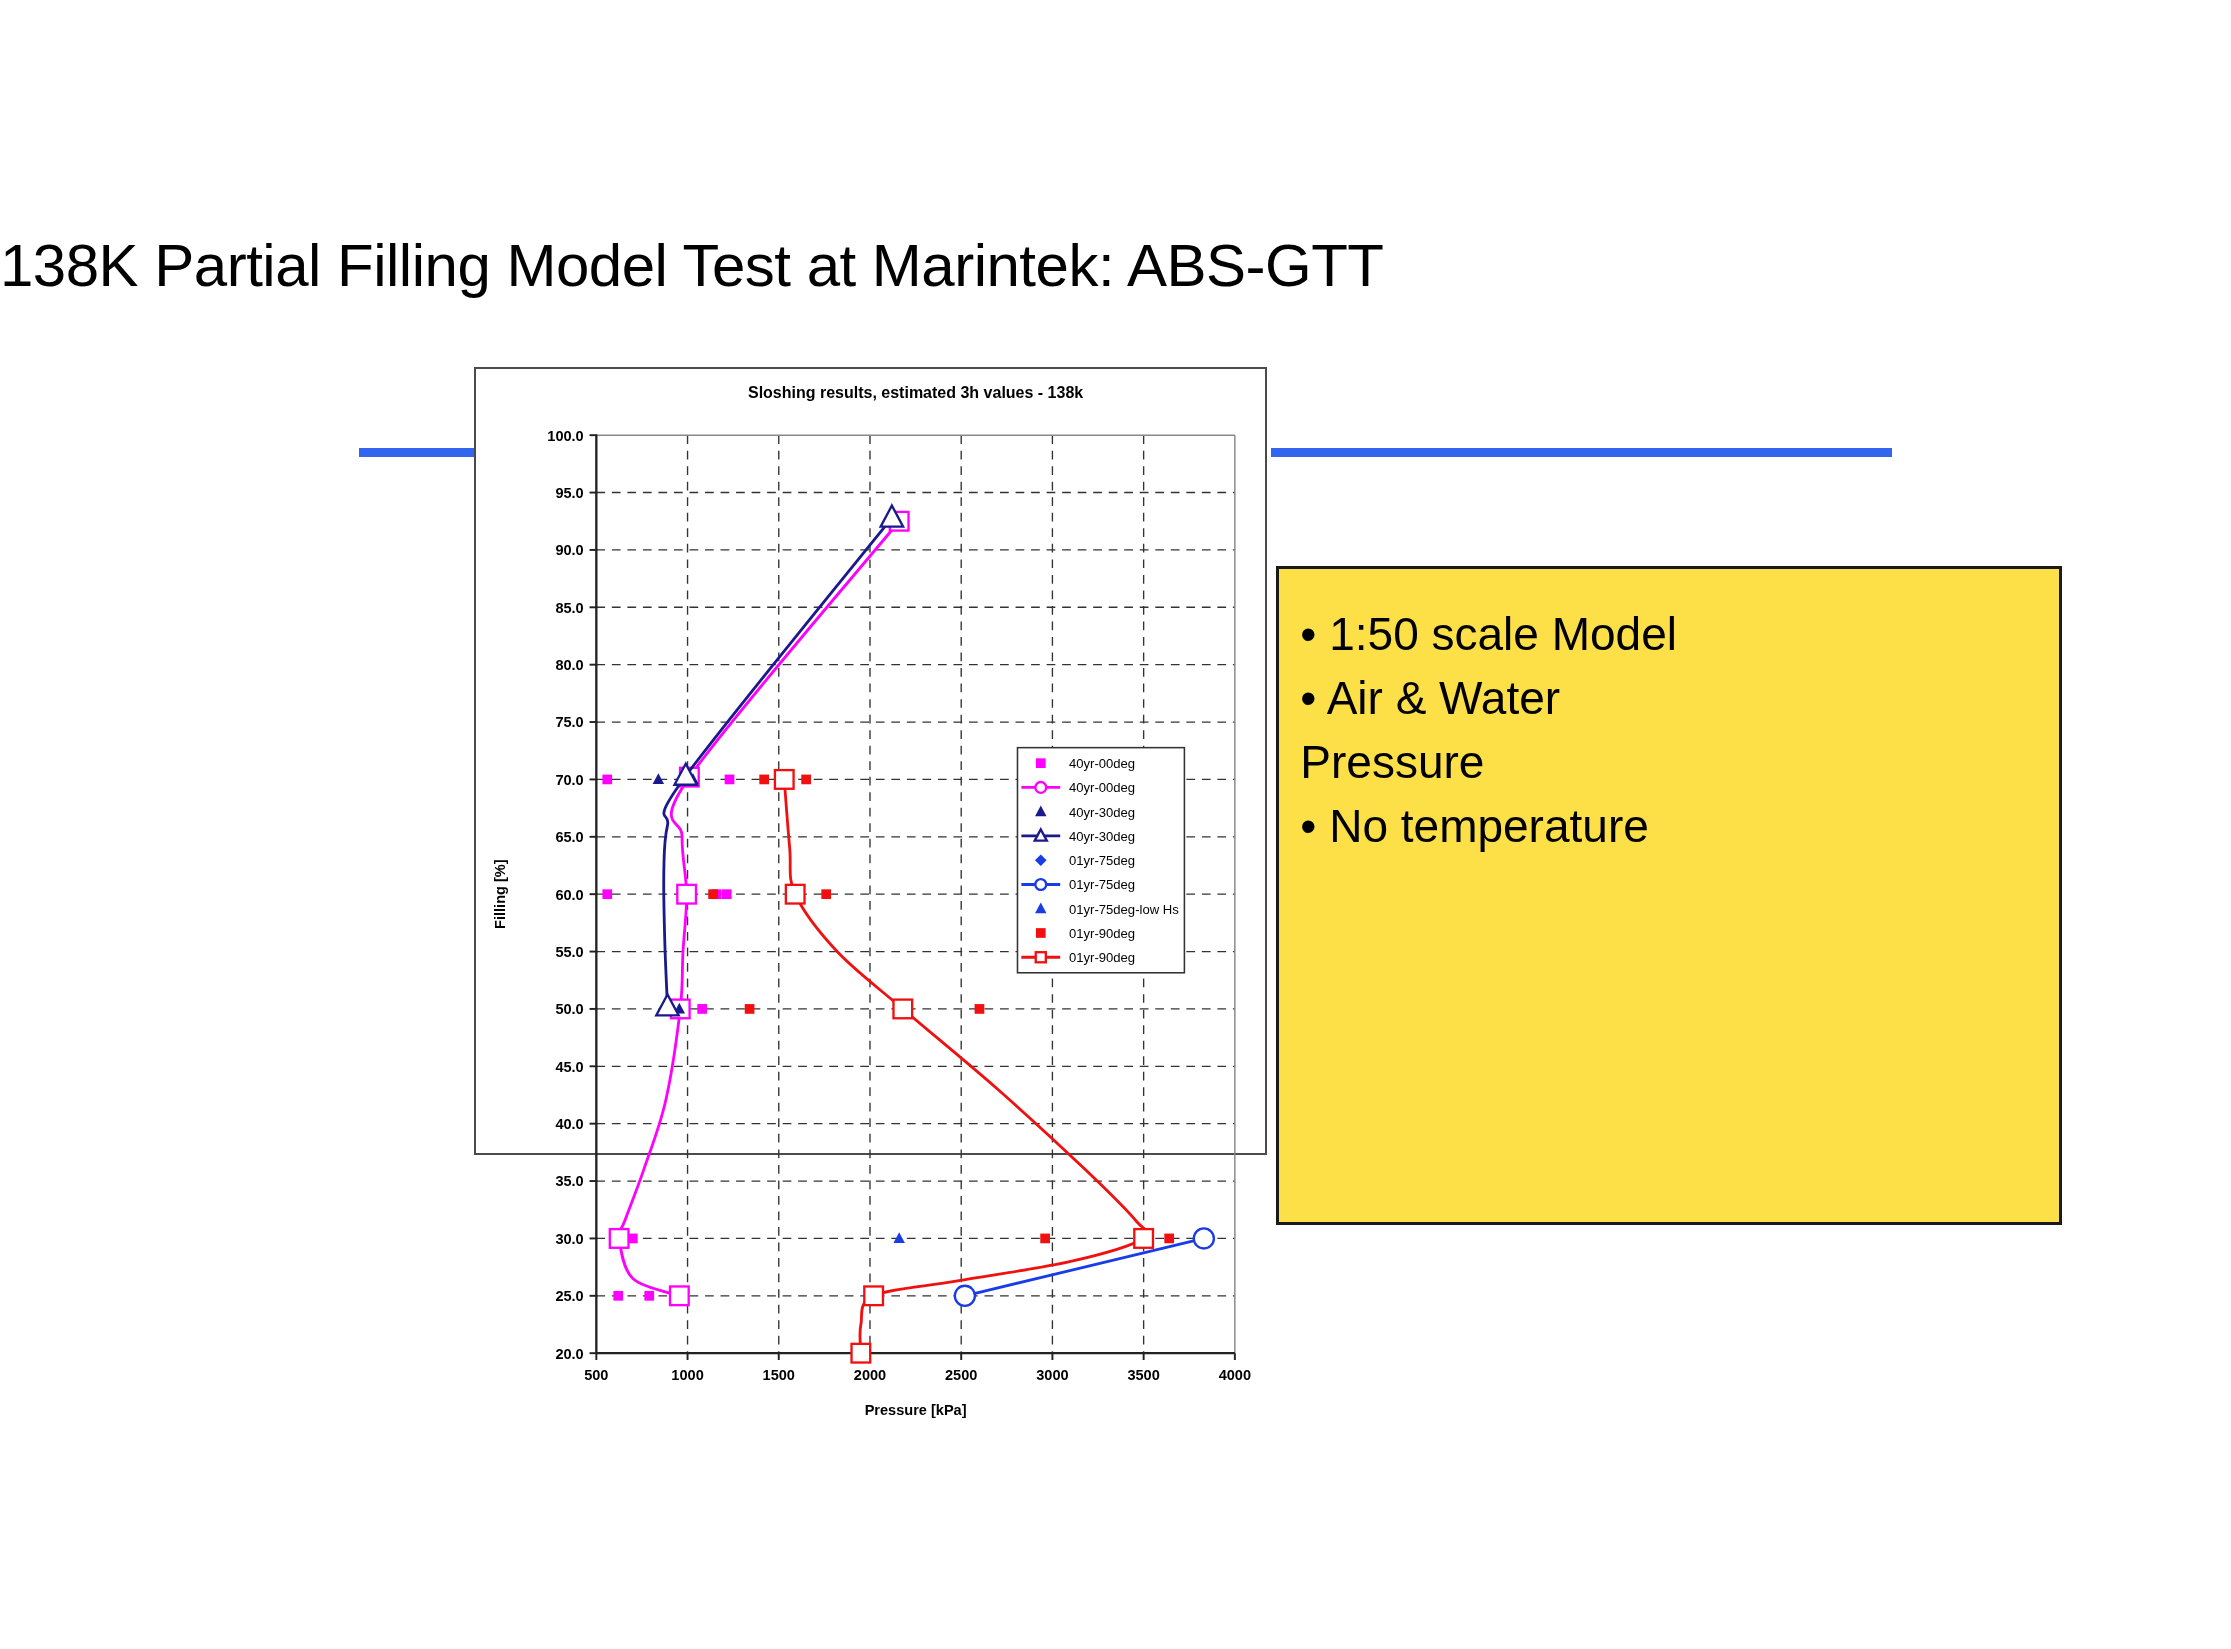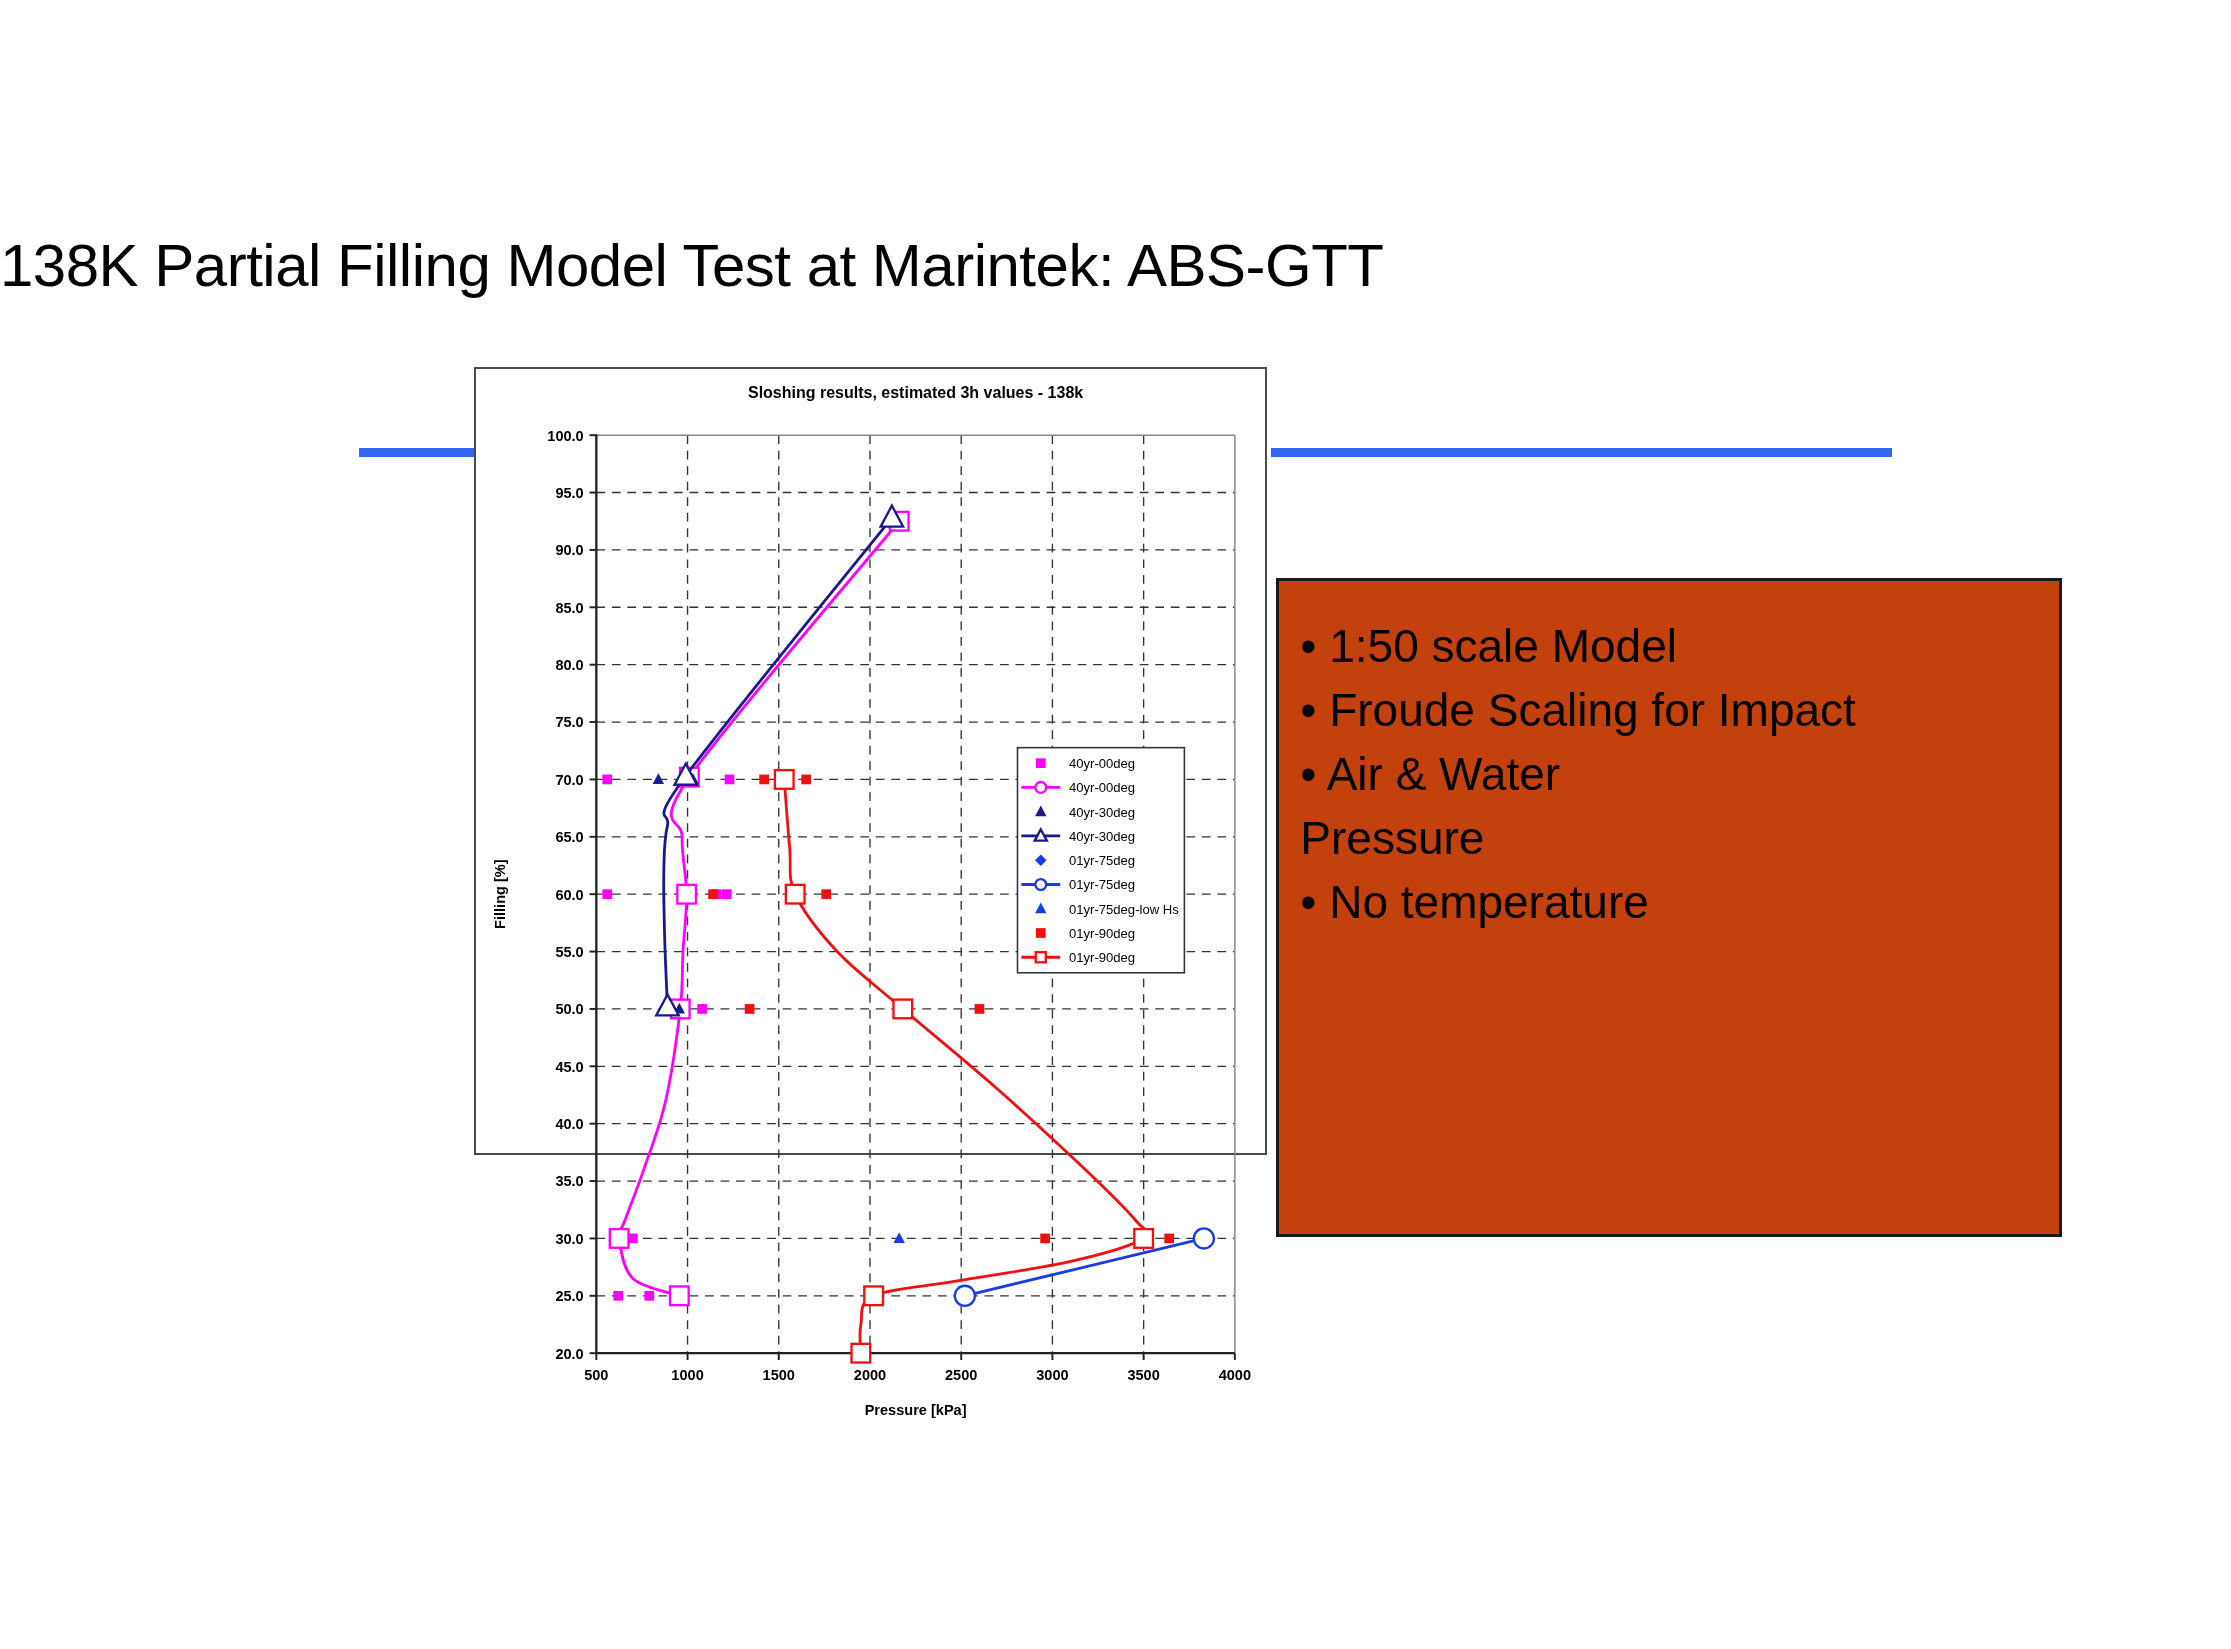--- a/index.html
+++ b/index.html
@@ -52,25 +52,24 @@
   }
   #chart-svg { display: block; }
 
   
   #callout-box {
     position: absolute;
     left: 1276px;
     top: 566px;
     width: 786px;
     height: 659px;
-    background: #c2410c;
+    background: #fde047;
     border: 3.9px solid #1a1a1a;
     box-sizing: border-box;
     padding: 33px 25px 0 21.3px;
-    margin-top: 12px;
   }
   .bullet-line {
     font-size: 46px;
     line-height: 64px;
     color: #000000;
     font-family: "Liberation Sans", sans-serif;
     white-space: pre-wrap;
   }
 
   
@@ -280,18 +279,17 @@
           <line x1="562" y1="606" x2="602" y2="606" stroke="#f01010" stroke-width="2.9"></line>
           <rect x="576.8" y="600.8" width="10.4" height="10.4" fill="#fff" stroke="#f01010" stroke-width="2.4"></rect>
           <text x="611" y="611" class="lg-label">01yr-90deg</text>
         </g>
       </g>
     </svg>
 </div>
 
 <div id="callout-box">
   <div class="bullet-line">• 1:50 scale Model</div>
-  <div class="bullet-line">• Froude Scaling for Impact</div>
   <div class="bullet-line">• Air &amp; Water</div>
   <div class="bullet-line">Pressure</div>
   <div class="bullet-line">• No temperature</div>
 </div>
 
 
 </body></html>

